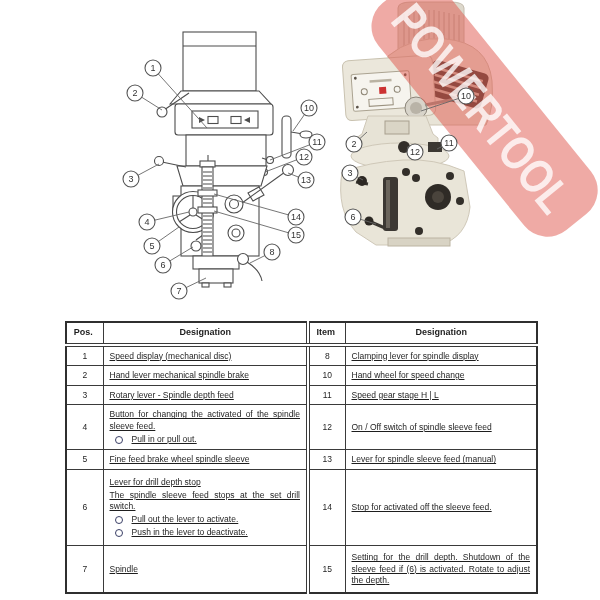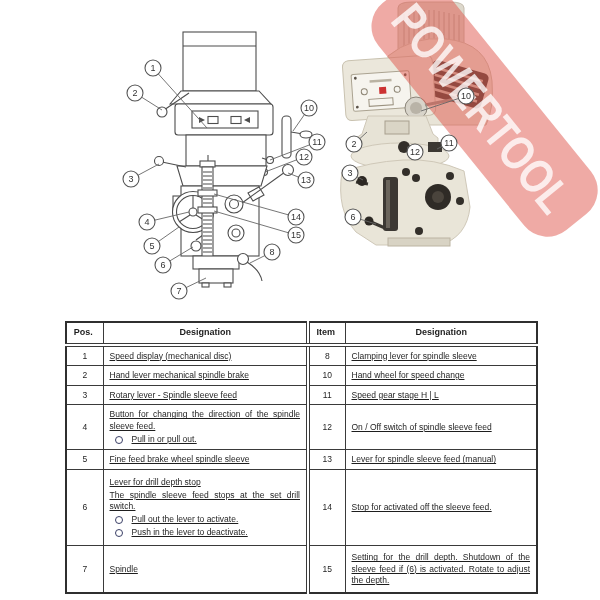--- a/index.html
+++ b/index.html
@@ -291,47 +291,47 @@
     </tr>
   </thead>
   <tbody>
       <tr style="height: 19px;">
         <td class="num">1</td>
         <td class="desig">
           <div class="text-line">Speed display (mechanical disc)</div>
         </td>
         <td class="num item-col">8</td>
         <td class="desig">
-          <div class="text-line">Clamping lever for spindle sleeve</div>
+          <div class="text-line">Clamping lever for spindle display</div>
         </td>
       </tr>
       <tr style="height: 20px;">
         <td class="num">2</td>
         <td class="desig">
           <div class="text-line">Hand lever mechanical spindle brake</div>
         </td>
         <td class="num item-col">10</td>
         <td class="desig">
           <div class="text-line">Hand wheel for speed change</div>
         </td>
       </tr>
       <tr style="height: 19px;">
         <td class="num">3</td>
         <td class="desig">
-          <div class="text-line">Rotary lever - Spindle sleeve feed</div>
+          <div class="text-line">Rotary lever - Spindle depth feed</div>
         </td>
         <td class="num item-col">11</td>
         <td class="desig">
           <div class="text-line">Speed gear stage H | L</div>
         </td>
       </tr>
       <tr style="height: 45px;">
         <td class="num">4</td>
         <td class="desig">
-          <div class="text-line">Button for changing the direction of the spindle sleeve feed.</div>
+          <div class="text-line">Button for changing the activated of the spindle sleeve feed.</div>
           <div class="bullet-line"><span class="bullet-dot"></span><span>Pull in or pull out.</span></div>
         </td>
         <td class="num item-col">12</td>
         <td class="desig">
           <div class="text-line">On / Off switch of spindle sleeve feed</div>
         </td>
       </tr>
       <tr style="height: 20px;">
         <td class="num">5</td>
         <td class="desig">

